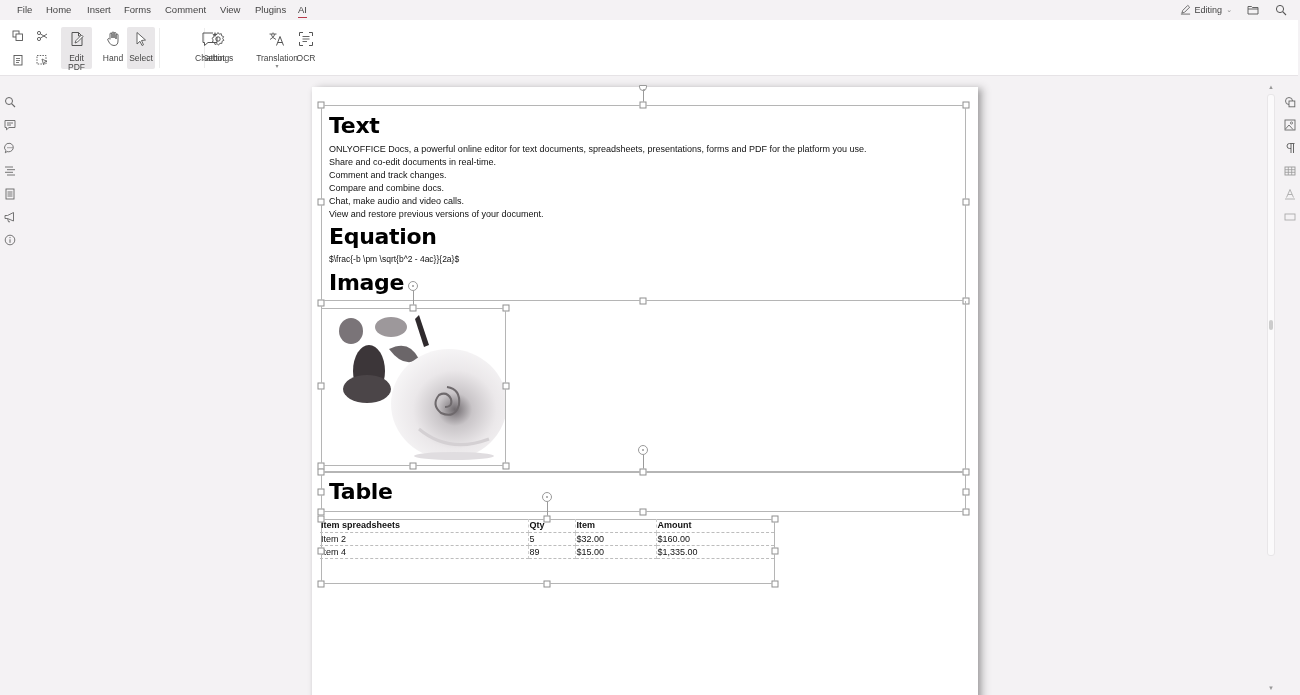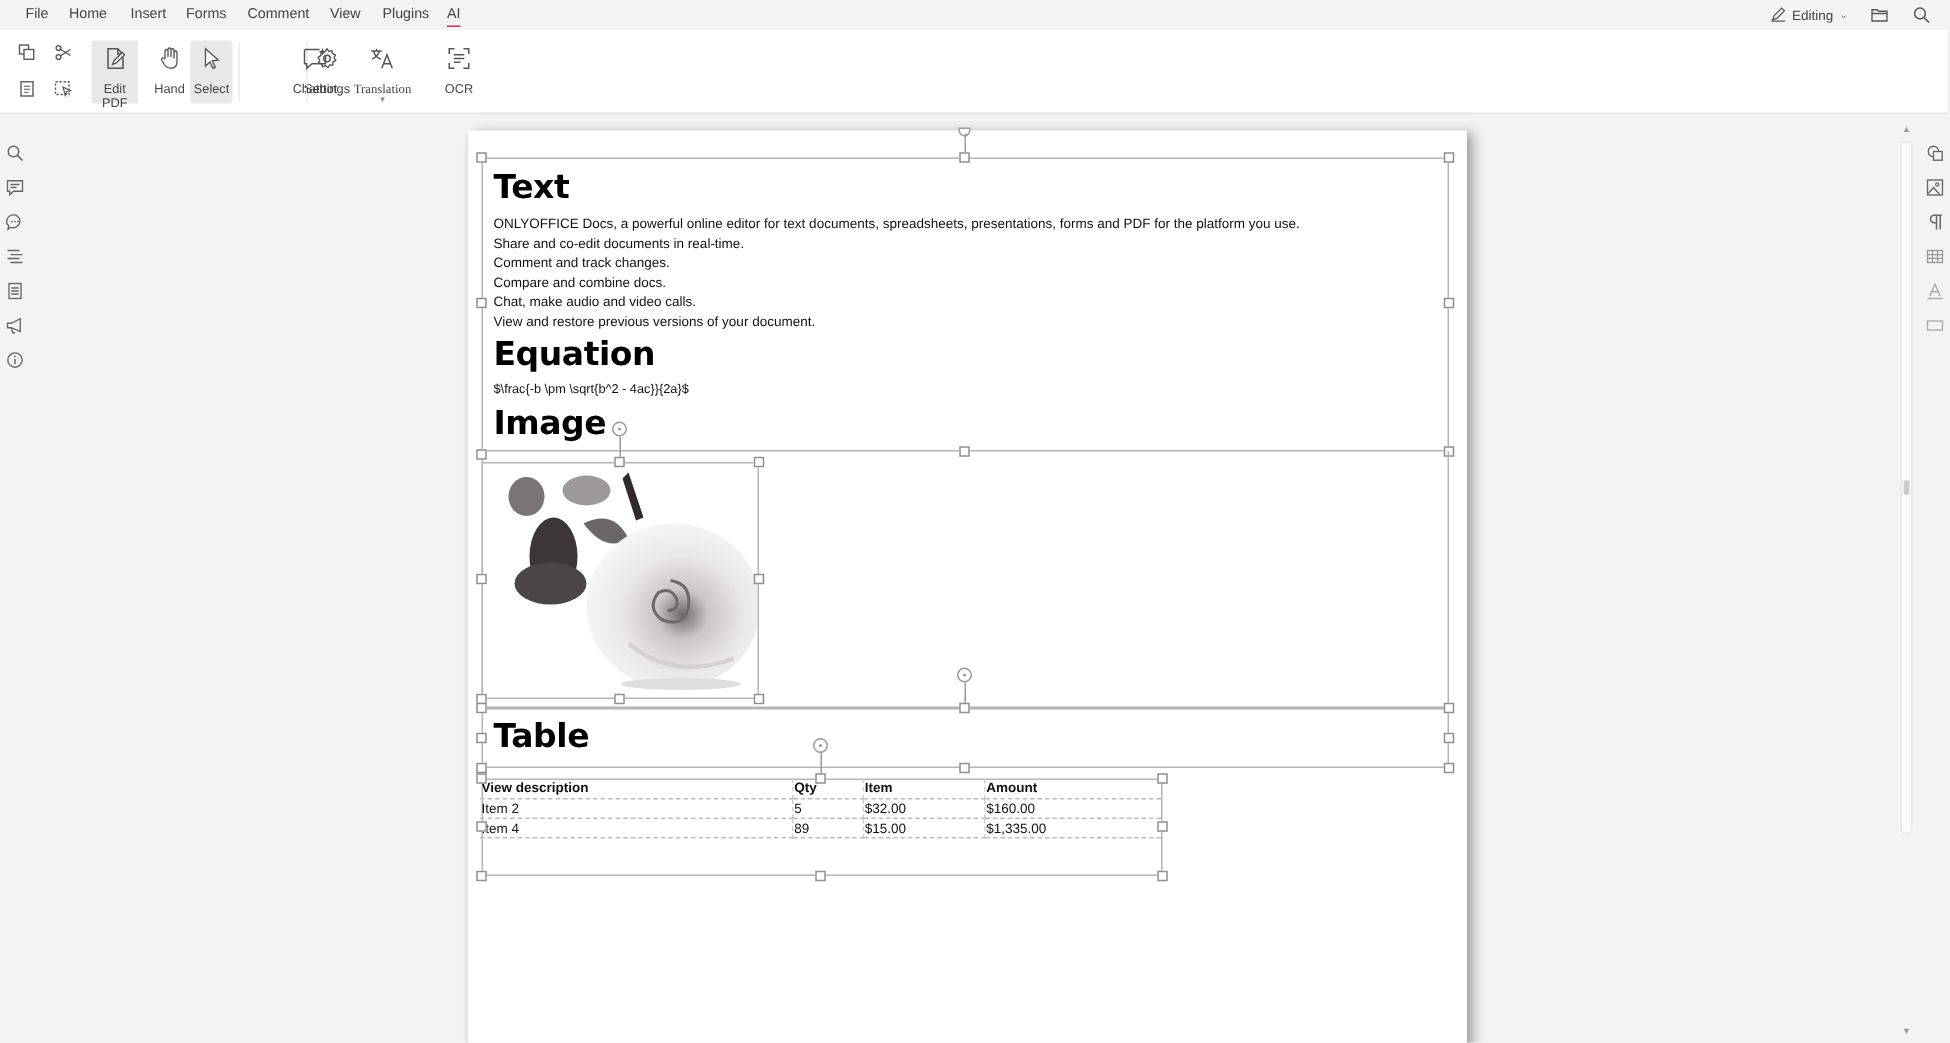--- a/index.html
+++ b/index.html
@@ -198,21 +198,21 @@
   <div class="tb-btn" style="left:193px;width:34px;align-items:center;">
     <span>
       <svg width="18" height="16" viewBox="0 0 18 16">
           <path d="M2 2 H12 M16 6 V11.5 H7 L3.5 14.5 V11.5 H2 V2" fill="none" stroke="#555" stroke-width="1"></path>
           <path d="M14 0.8 L14.7 2.8 L16.7 3.5 L14.7 4.2 L14 6.2 L13.3 4.2 L11.3 3.5 L13.3 2.8 Z" fill="#555"></path>
         </svg>
     </span>
     <span class="lbl">Chatbot</span>
   </div>
 
-  <div class="tb-btn" style="left:234px;width:42px;font-family:Liberation Serif, serif;">
+  <div class="tb-btn" style="left:256px;width:42px;">
     <span>
       <svg width="18" height="16" viewBox="0 0 18 16">
           <path d="M1.5 3 H8.5 M5 1.5 V3 M3 3 Q4 7 8 8.5 M7 3 Q6 6.5 2 8.5" fill="none" stroke="#555" stroke-width="0.9"></path>
           <path d="M8.5 14.5 L12 5.5 L15.5 14.5 M9.8 11.5 H14.2" fill="none" stroke="#555" stroke-width="1"></path>
         </svg>
     </span>
     <span class="lbl">Translation</span>
     <span class="sub-caret">▾</span>
   </div>
 
@@ -392,21 +392,21 @@
   <div class="handle" style="left:654px;top:425px"></div>
 
   <div class="doc-h" style="left:17px;top:392px">Table</div>
   <div class="rot-handle" style="left:235px;top:410px"></div>
   <div class="rot-line" style="left:235px;top:415px;height:17px"></div>
 
   <div class="sel-box" style="left:9px;top:432px;width:454px;height:65px"></div>
   <table class="doc-table">
     <thead>
       <tr>
-        <th class="c1">View description</th>
+        <th class="c1">Item spreadsheets</th>
         <th class="c2">Qty</th>
         <th class="c3">Item</th>
         <th class="c4">Amount</th>
       </tr>
     </thead>
     <tbody>
       <tr>
         <td class="c1">Item 2</td>
         <td class="c2">5</td>
         <td class="c3">$32.00</td>

